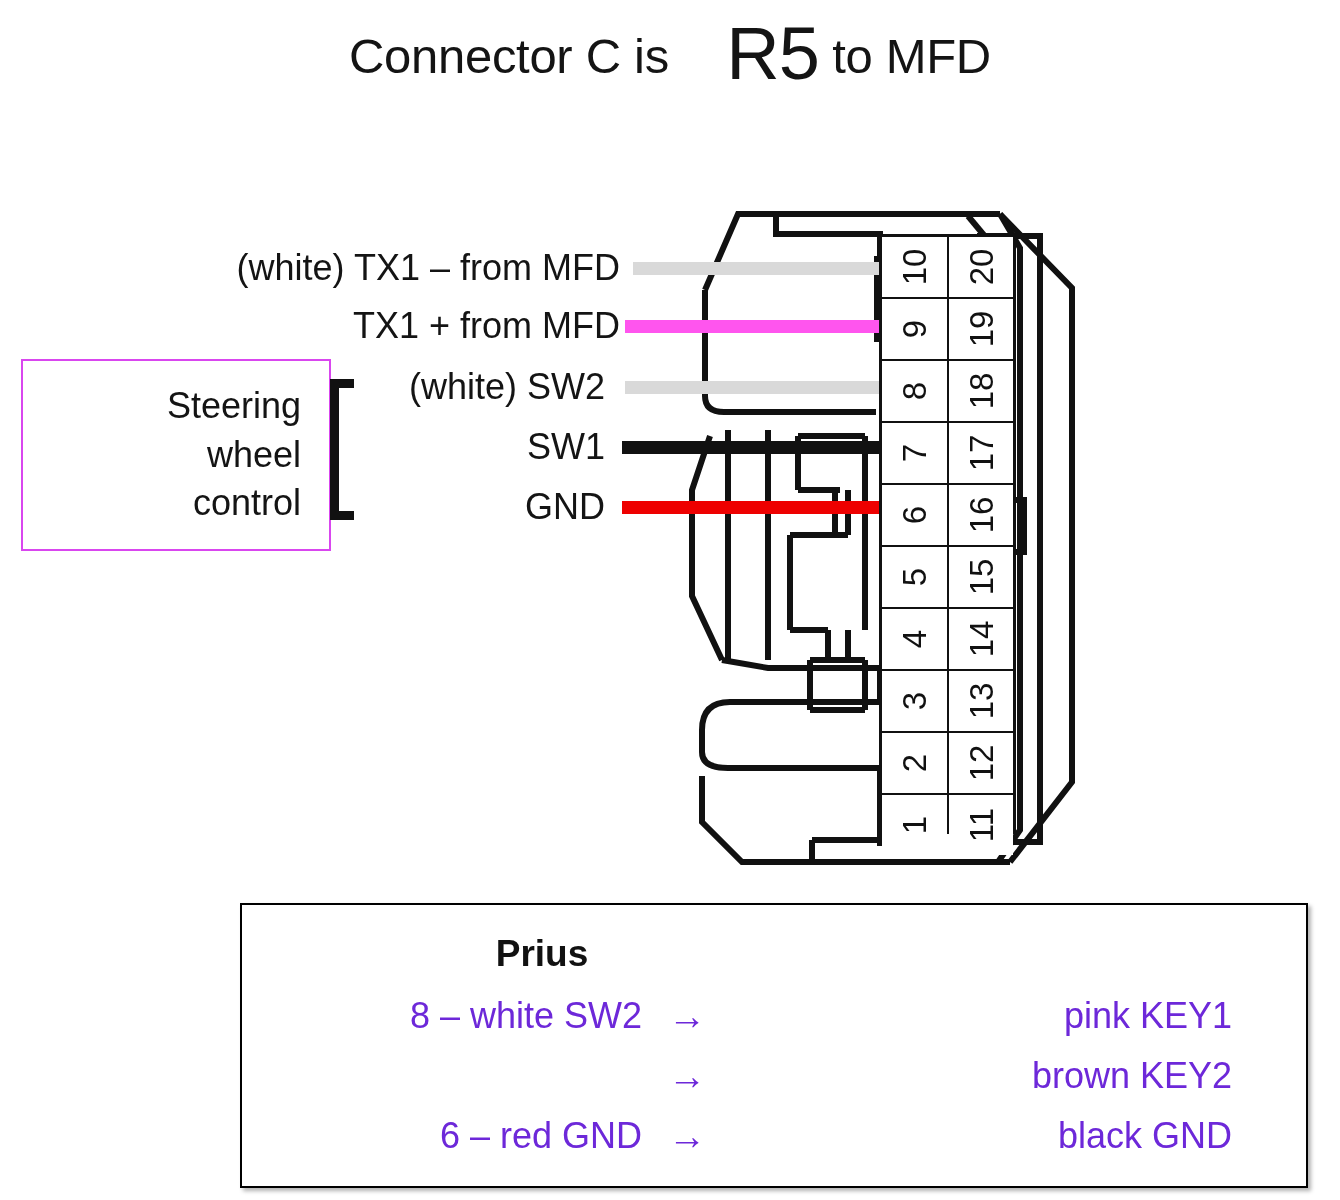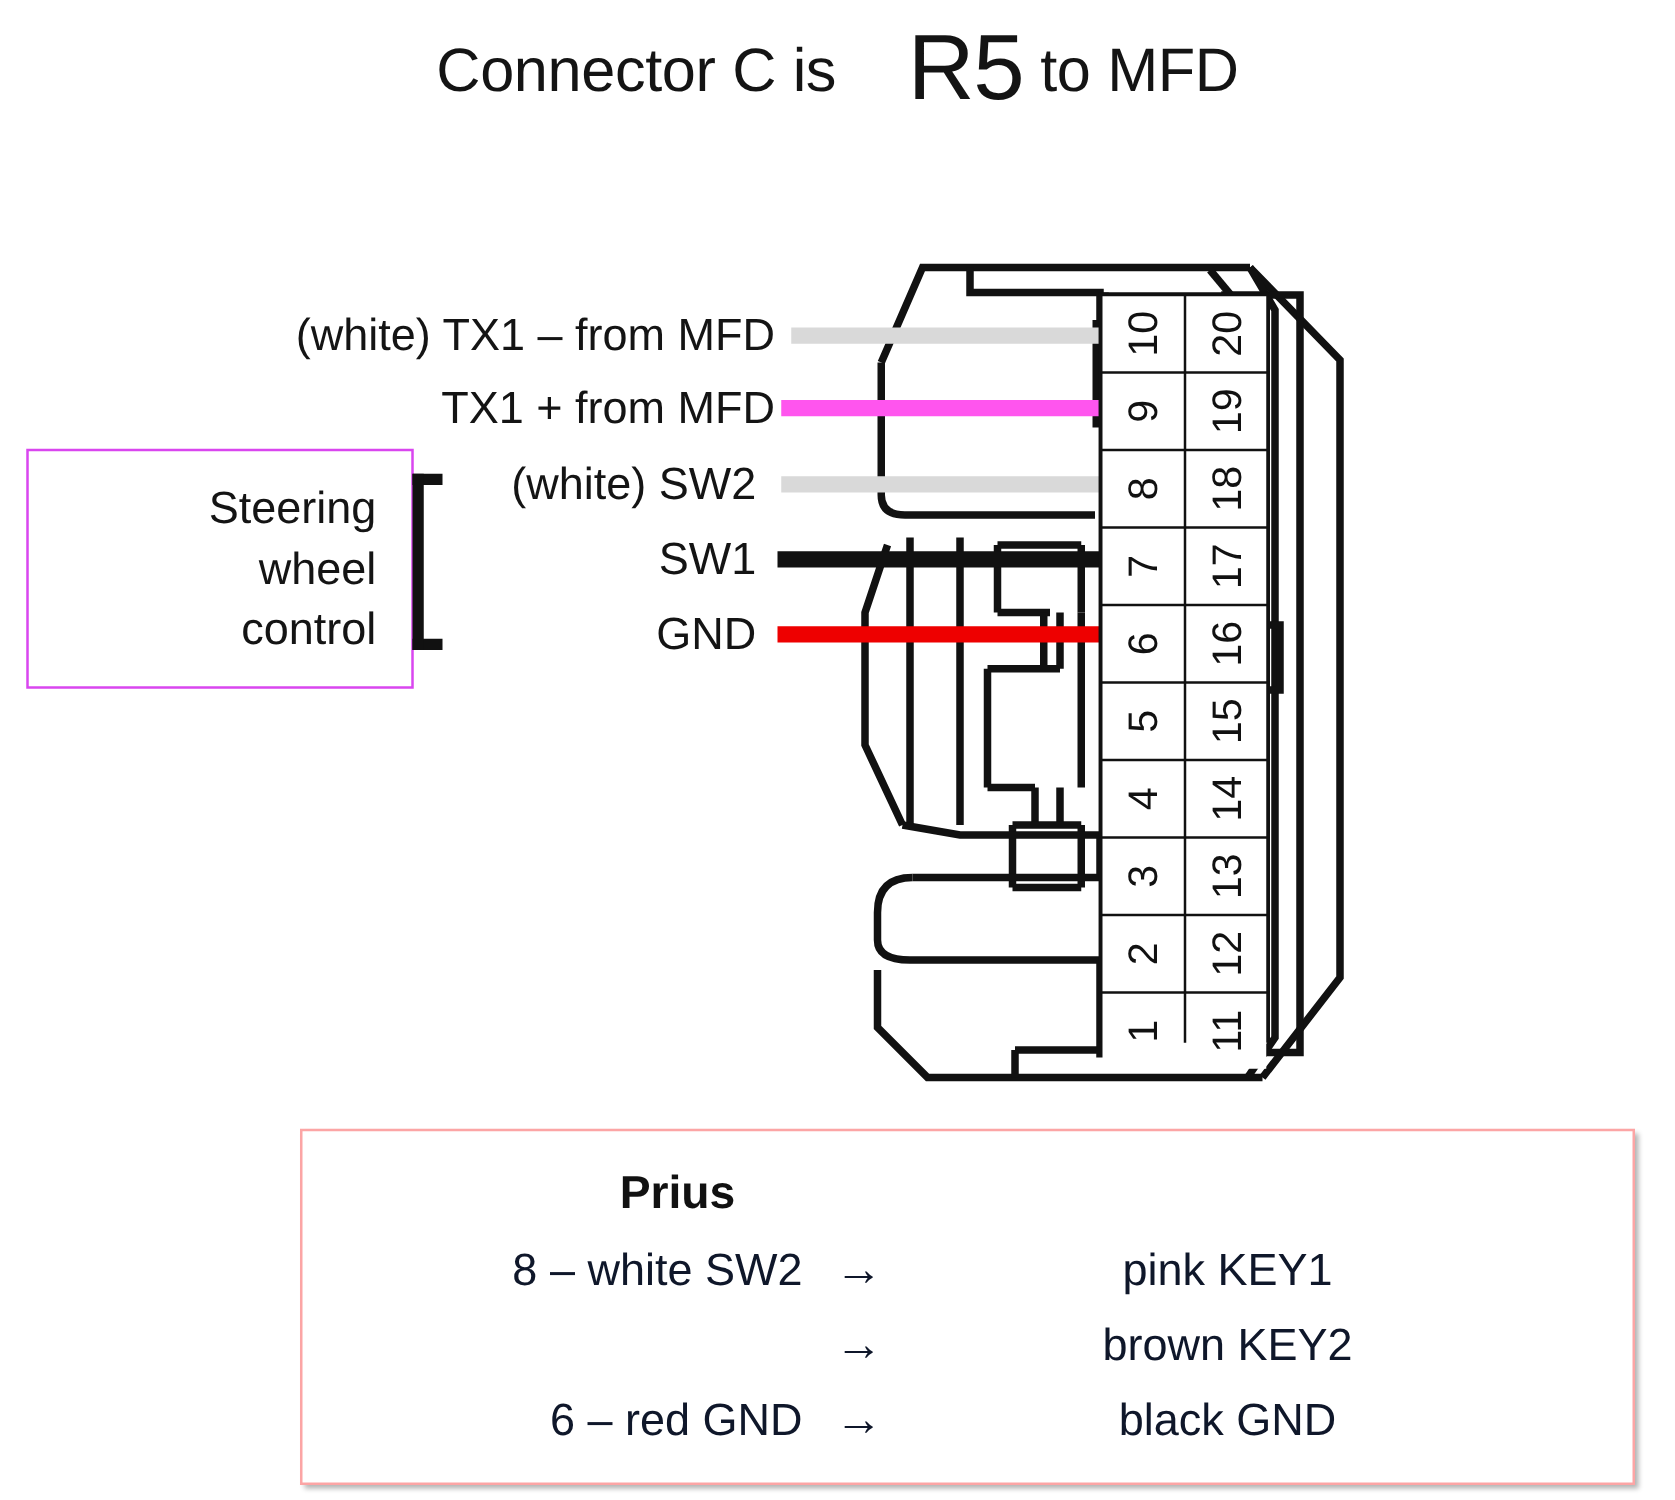--- a/index.html
+++ b/index.html
@@ -138,21 +138,21 @@
   }
 
   
   #legend {
     position: absolute;
     left: 240px;
     top: 903px;
     width: 1068px;
     height: 285px;
     background: #ffffff;
-    border: 2px solid #fca5a5;
+    border: 2px solid #000000;
     box-sizing: border-box;
     box-shadow: 3px 3px 4px rgba(0,0,0,0.30);
   }
   #legend-head {
     position: absolute;
     top: 28px;
     left: 0;
     width: 100%;
     height: 46px;
   }
@@ -178,42 +178,42 @@
   }
   #legend-head .h-android .accent {
     color: #8C1A1A;
   }
   .legend-row {
     position: absolute;
     left: 0;
     width: 100%;
     height: 58px;
     font-size: 36px;
-    color: #0f172a;
+    color: #6d28d9;
   }
   .legend-row .lhs {
     position: absolute;
     left: 40px;
     width: 360px;
     text-align: right;
     white-space: nowrap;
   }
   .legend-row .arrow {
     position: absolute;
     left: 415px;
     width: 60px;
     text-align: center;
     font-size: 38px;
     white-space: nowrap;
   }
   .legend-row .rhs {
     position: absolute;
     left: 490px;
     width: 500px;
-    text-align: center;
+    text-align: right;
     white-space: nowrap;
   }
 </style>
 </head>
 <body>
 
 <div id="stage">
 
   <div id="title"><span>Connector C is </span><span class="big">R5</span><span> to MFD</span></div>
 

